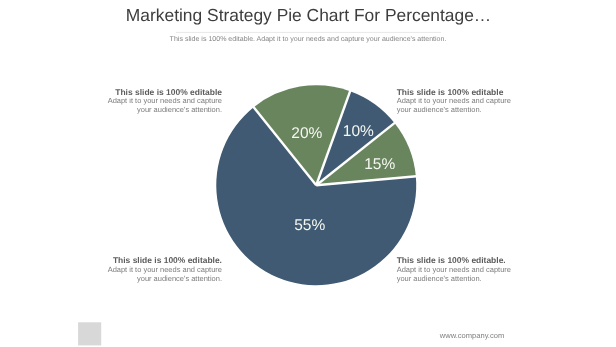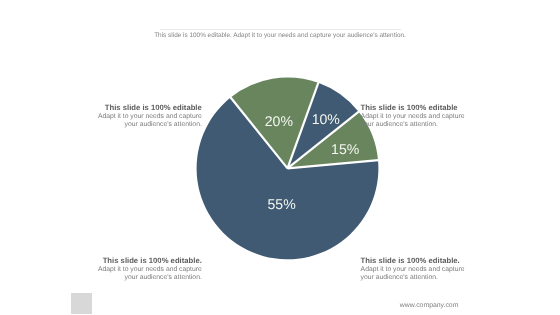--- a/index.html
+++ b/index.html
@@ -10,40 +10,41 @@
 
   
   .ttl{position:absolute;left:0.5px;top:5.5px;width:560px;text-align:center;
        font-size:15.82px;color:#3d3d3d;white-space:nowrap;}
   .ttl i{font-style:normal;display:inline-block;transform:translateZ(0);}
   .rule{position:absolute;left:160px;top:29.3px;width:241px;height:1px;background:#eaeaea;}
   .sub{position:absolute;left:0;top:32.0px;width:560px;text-align:center;font-size:6.41px;color:#858585;white-space:nowrap;}
   .sub i{font-style:normal;display:inline-block;transform:translateZ(0);}
 
   
-  .blk{position:absolute;font-size:6.8px;color:#7c7c7c;line-height:8.0px;width:170px;margin-top:24px;}
+  .blk{position:absolute;font-size:6.8px;color:#7c7c7c;line-height:8.0px;width:170px;}
   .blk .h{color:#5c5c5c;font-weight:bold;font-size:7.7px;line-height:10.0px;}
   .blk i{font-style:normal;display:inline-block;transform:translateZ(0);}
   .blk.r{text-align:right;}
   .blk.r i{transform-origin:100% 50%;}
   .blk.l{text-align:left;}
   .blk.l i{transform-origin:0 50%;}
 
   .graybox{position:absolute;left:70.5px;top:292.7px;width:21px;height:21.7px;background:#d8d8d8;}
   .web{position:absolute;left:399.8px;top:302.2px;text-align:left;font-size:6.87px;color:#7f7f7f;white-space:nowrap;}
   .web i{font-style:normal;display:inline-block;transform:translateZ(0);}
 
   #pie{position:absolute;left:0;top:0;}
   .plbl{font-family:"Liberation Sans",sans-serif;font-size:14.1px;fill:#f4f7f0;}
 </style>
 </head>
 <body>
 
 <div id="slide">
 
+  <div class="ttl"><i>Marketing Strategy Pie Chart For Percentage…</i></div>
   <div class="rule"></div>
   <div class="sub"><i>This slide is 100% editable. Adapt it to your needs and capture your audience's attention.</i></div>
 
   <svg id="pie" width="560" height="315" viewBox="0 0 560 315">
       <path d="M287.5,168.4 L318.29,82.87 A90.9,90.9 0 0 1 358.63,111.80 Z" fill="#3f5a72"></path>
       <path d="M287.5,168.4 L358.63,111.80 A90.9,90.9 0 0 1 378.03,160.26 Z" fill="#68855e"></path>
       <path d="M287.5,168.4 L378.03,160.26 A90.9,90.9 0 1 1 230.63,97.49 Z" fill="#3f5a72"></path>
       <path d="M287.5,168.4 L230.63,97.49 A90.9,90.9 0 0 1 318.29,82.87 Z" fill="#68855e"></path>
       <line x1="287.5" y1="168.4" x2="318.49" y2="82.31" stroke="#ffffff" stroke-width="2.2"></line>
       <line x1="287.5" y1="168.4" x2="359.10" y2="111.43" stroke="#ffffff" stroke-width="2.2"></line>

